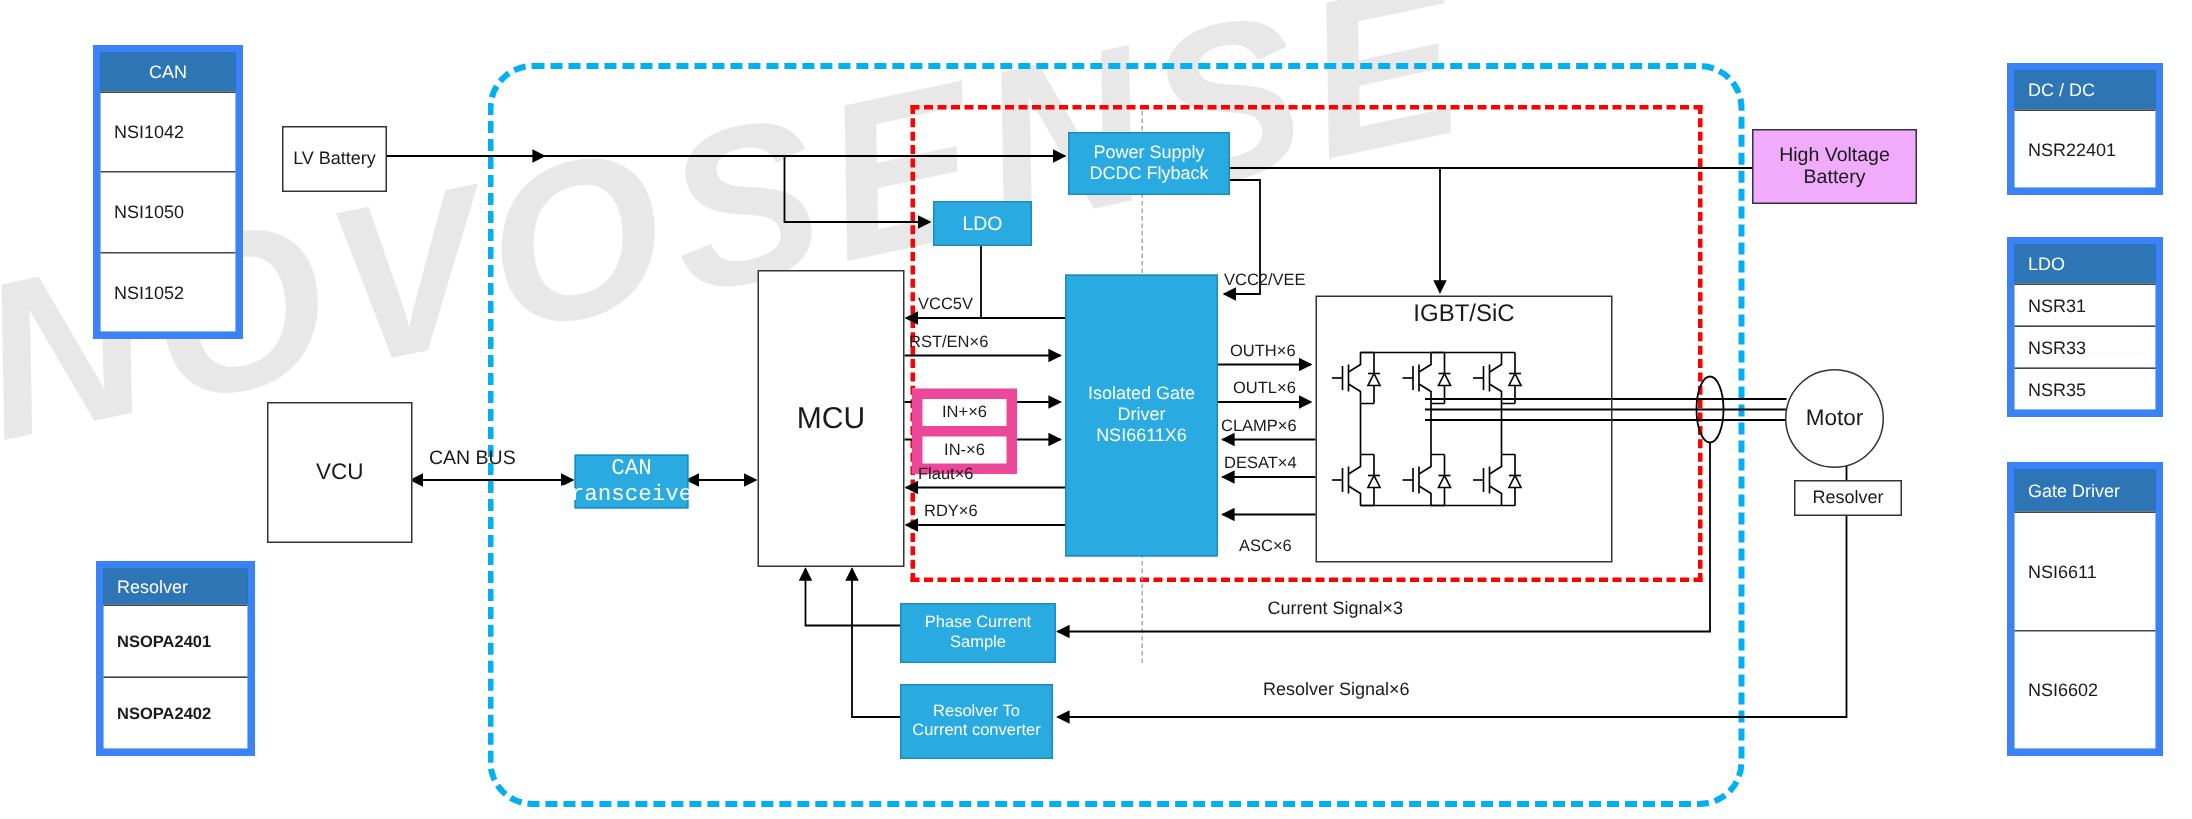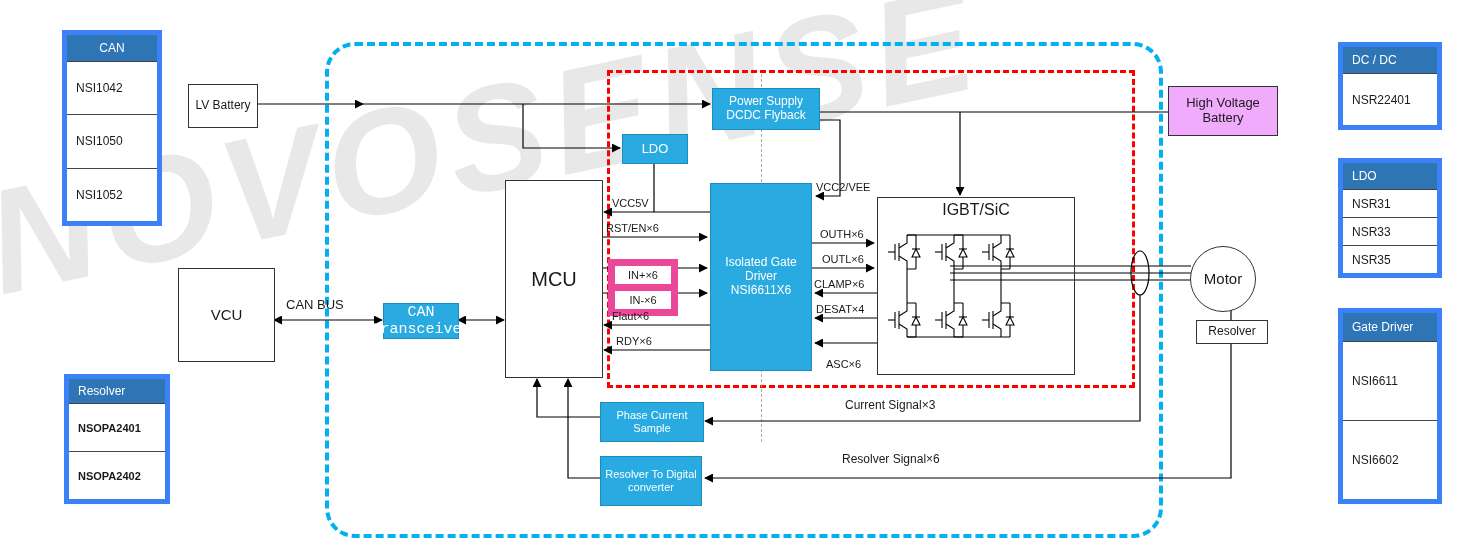--- a/index.html
+++ b/index.html
@@ -162,21 +162,21 @@
 
   <div class="box" style="left:877px;top:197px;width:196px;height:176px;align-items:flex-start;background:transparent;">
     <div class="igbt-title">IGBT/SiC</div>
   </div>
 
   <div class="box" style="left:1168px;top:86px;width:108px;height:48px;font-size:13px;background:#f0abfc;">High Voltage Battery</div>
   <div class="box circle" style="left:1190px;top:246px;width:64px;height:64px;font-size:15px;">Motor</div>
   <div class="box" style="left:1196px;top:320px;width:70px;height:22px;font-size:12px;">Resolver</div>
 
   <div class="bluebox" style="left:600px;top:402px;width:102px;height:38px;font-size:11px;">Phase Current Sample</div>
-  <div class="bluebox" style="left:600px;top:456px;width:102px;height:50px;font-size:11px;padding:2px;box-sizing:border-box;">Resolver To Digital converter</div>
+  <div class="bluebox" style="left:600px;top:456px;width:102px;height:50px;font-size:11px;padding:2px;box-sizing:border-box;">Resolver To Current converter</div>
 
   <div class="siglabel" style="left:286px;top:297px;font-size:13px;">CAN BUS</div>
 
   <div class="siglabel" style="left:612px;top:197px;">VCC5V</div>
   <div class="siglabel" style="left:606px;top:222px;">RST/EN×6</div>
   <div class="sigbox" style="left:608px;top:259px;width:56px;height:18px;">IN+×6</div>
   <div class="sigbox" style="left:608px;top:284px;width:56px;height:18px;">IN-×6</div>
   <div class="siglabel" style="left:612px;top:310px;">Flaut×6</div>
   <div class="siglabel" style="left:616px;top:335px;">RDY×6</div>
 

